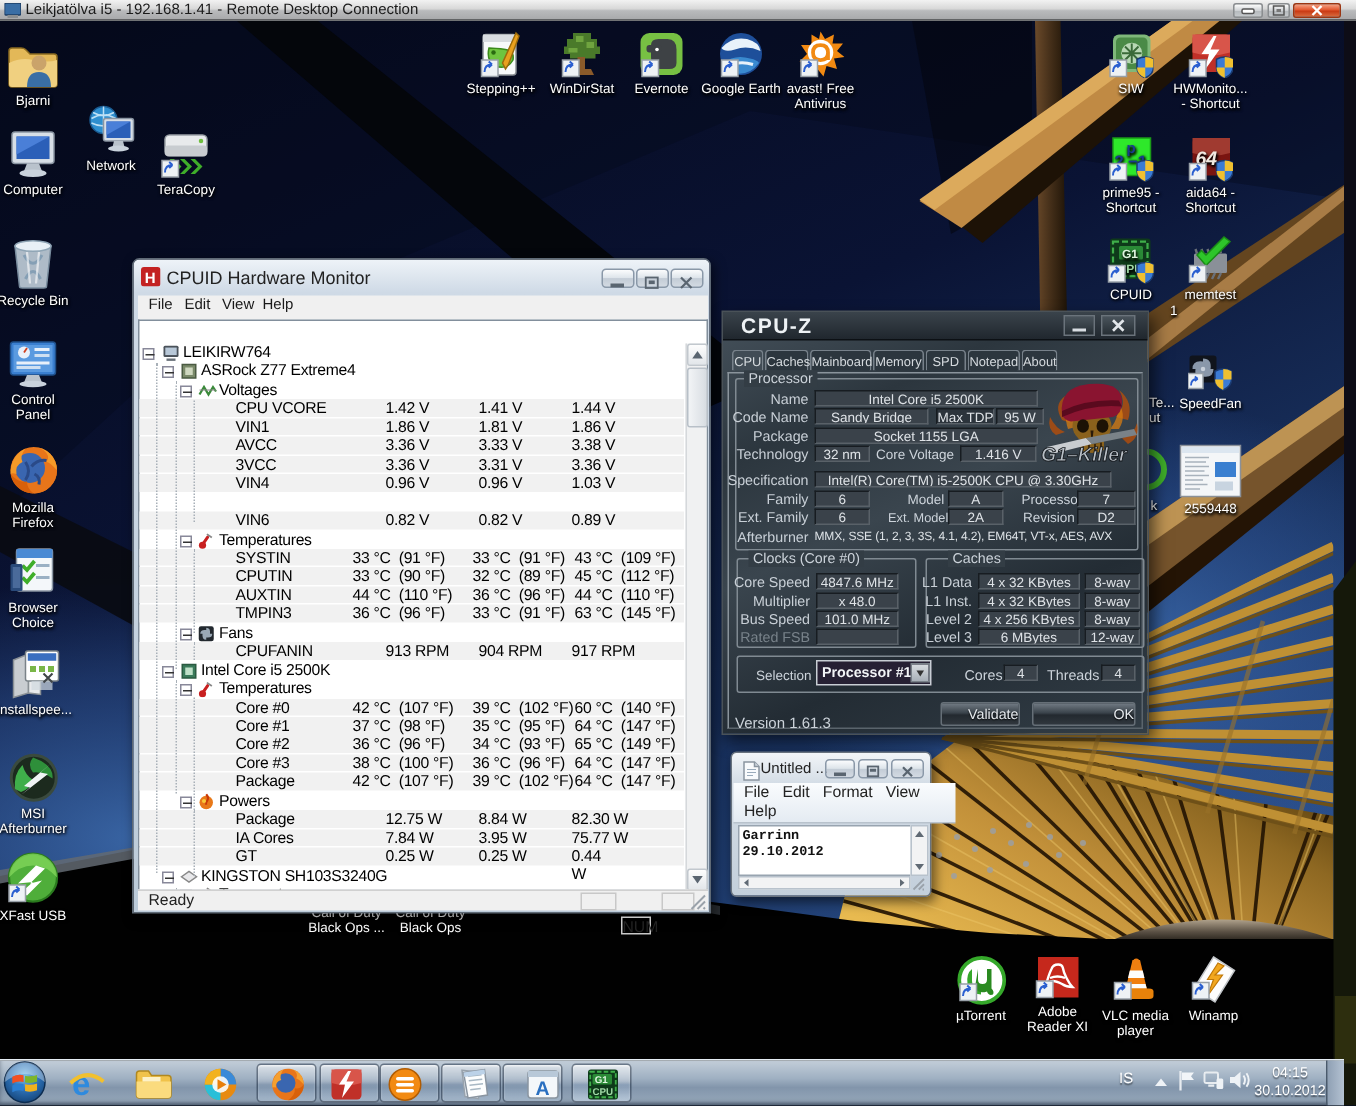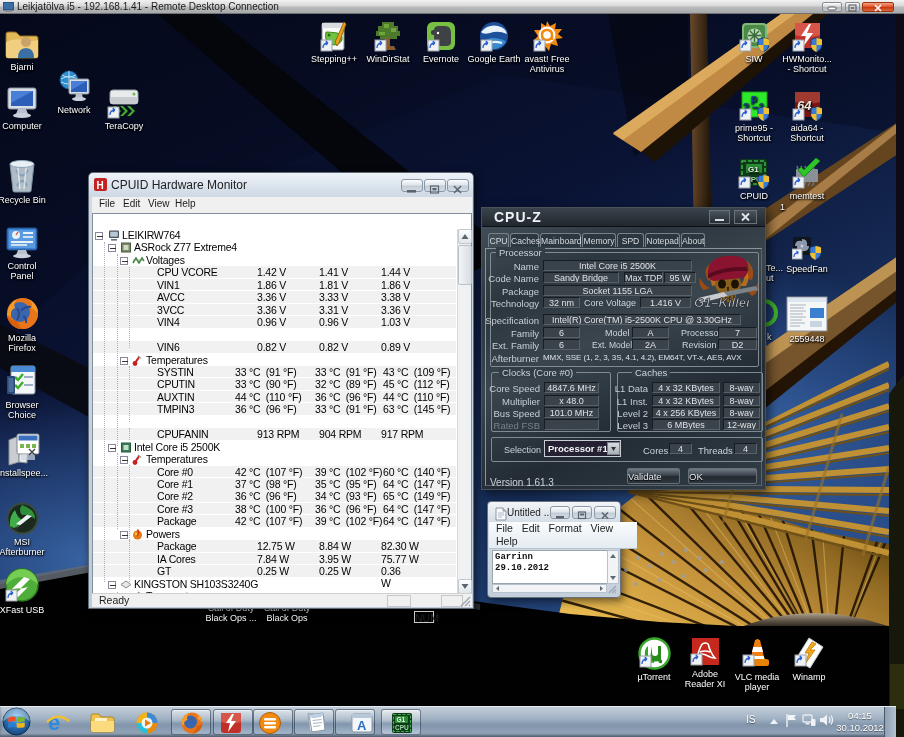--- a/index.html
+++ b/index.html
@@ -20,21 +20,21 @@
 
 #tb{left:0;top:692px;width:896px;height:31px;background:linear-gradient(#c3ced9,#9fb0c2 40%,#8295ab 60%,#93a5b8 90%,#6d7f95);border-top:1px solid #e6edf4;box-shadow:inset 0 -2px 3px rgba(30,40,55,.4)}
 .tbtn{position:absolute;top:2px;width:40px;height:26px;border-radius:3px;border:1px solid rgba(25,40,60,.55);background:linear-gradient(rgba(255,255,255,.45),rgba(255,255,255,.15) 45%,rgba(120,145,175,.25) 55%,rgba(200,220,240,.35));box-shadow:inset 0 1px 1px rgba(255,255,255,.6)}
 .tico{position:absolute;top:4px}
 .hwb{width:22px;height:13px;border:1px solid #8a98a8;border-radius:3px;background:linear-gradient(#fbfcfd,#dde4ea 48%,#c3ccd6 52%,#d3dae2)}
 .zt{position:absolute;top:25px;height:14px;border:1px solid #77818a;border-bottom:none;border-radius:3px 3px 0 0;background:#2c363e;text-align:center;font-size:8.6px;line-height:14px;color:#d5dade}
 .zg{position:absolute;border:1px solid #808a92;border-radius:2px}
 .zl{position:absolute;text-align:right;color:#c8cfd6}
 #hwc span{letter-spacing:-0.2px}
 .zb{position:absolute;height:11px;background:#3a424a;border:1px solid #171c21;border-bottom-color:#596168;border-right-color:#596168;text-align:center;font-size:9px;line-height:10.5px;color:#dfe3e7;white-space:nowrap;overflow:hidden}
-.zbtn{position:absolute;height:16px;border:1px solid #666f77;border-radius:2px;background:linear-gradient(#717a83,#3a434b 45%,#23292f 55%,#30373e);text-align:left;line-height:16px;color:#e6eaee;text-shadow:0 1px 1px #000}
+.zbtn{position:absolute;height:16px;border:1px solid #666f77;border-radius:2px;background:linear-gradient(#717a83,#3a434b 45%,#23292f 55%,#30373e);text-align:right;line-height:16px;color:#e6eaee;text-shadow:0 1px 1px #000}
 </style></head>
 <body>
 <div id="stage">
   <div id="rdp" class="abs">
     <svg class="abs" style="left:3px;top:2px" width="11" height="10" viewBox="0 0 11 10">
         <rect x="0" y="0" width="11" height="8" rx="1" fill="#3a6ea5" stroke="#1e3f66"></rect>
         <rect x="2" y="8" width="7" height="2" fill="#8a8d90"></rect>
       </svg>
     <span class="t">Leikjatölva i5 - 192.168.1.41 - Remote Desktop Connection</span>
     <span class="capb" style="left:822px;width:20px"><svg width="18" height="8" viewBox="0 0 18 8">
@@ -693,20 +693,29 @@
             <span class="abs" style="left:222px;top:0">36 °C&nbsp;&nbsp;(96 °F)</span>
             <span class="abs" style="left:290px;top:0">44 °C&nbsp;&nbsp;(110 °F)</span>
           </div>
         <div class="abs" style="left:0;top:189.3px;width:364px;height:12.45px;line-height:12px">
             <i class="abs" style="left:0;top:0;width:363px;height:11.5px;background:#f1f1f1"></i>
             <span class="abs" style="left:64px;top:0">TMPIN3</span>
             <span class="abs" style="left:142px;top:0">36 °C&nbsp;&nbsp;(96 °F)</span>
             <span class="abs" style="left:222px;top:0">33 °C&nbsp;&nbsp;(91 °F)</span>
             <span class="abs" style="left:290px;top:0">63 °C&nbsp;&nbsp;(145 °F)</span>
           </div>
+        <div class="abs" style="left:0;top:201.8px;width:364px;height:12.45px;line-height:12px">
+            <i class="abs" style="left:26.5px;top:3px;width:8px;height:8px;background:#fff;border:1px solid #889;"></i>
+            <i class="abs" style="left:28.5px;top:7px;width:6px;height:1px;background:#333"></i>
+            <svg class="abs" style="left:39px;top:1px" width="11" height="11" viewBox="0 0 11 11">
+              <rect x="0.5" y="0.5" width="10" height="10" rx="1.5" fill="#22282e"></rect>
+              <path d="M5.5,5.5 L5.5,1.5 Q8.5,1.5 8,5.5Z M5.5,5.5 L9.5,5.5 Q9.5,8.5 5.5,8Z M5.5,5.5 L5.5,9.5 Q2.5,9.5 3,5.5Z M5.5,5.5 L1.5,5.5 Q1.5,2.5 5.5,3Z" fill="#9aa8b5"></path>
+            </svg>
+            <span class="abs" style="left:53px;top:0">Fans</span>
+          </div>
         <div class="abs" style="left:0;top:214.2px;width:364px;height:12.45px;line-height:12px">
             <i class="abs" style="left:0;top:0;width:363px;height:11.5px;background:#f1f1f1"></i>
             <span class="abs" style="left:64px;top:0">CPUFANIN</span>
             <span class="abs" style="left:164px;top:0">913 RPM</span>
             <span class="abs" style="left:226px;top:0">904 RPM</span>
             <span class="abs" style="left:288px;top:0">917 RPM</span>
           </div>
         <div class="abs" style="left:0;top:226.6px;width:364px;height:12.45px;line-height:12px">
             <i class="abs" style="left:14.5px;top:3px;width:8px;height:8px;background:#fff;border:1px solid #889;"></i>
             <i class="abs" style="left:16.5px;top:7px;width:6px;height:1px;background:#333"></i>
@@ -783,21 +792,21 @@
             <span class="abs" style="left:64px;top:0">IA Cores</span>
             <span class="abs" style="left:164px;top:0">7.84 W</span>
             <span class="abs" style="left:226px;top:0">3.95 W</span>
             <span class="abs" style="left:288px;top:0">75.77 W</span>
           </div>
         <div class="abs" style="left:0;top:351.1px;width:305px;height:12.45px;line-height:12px">
             <i class="abs" style="left:0;top:0;width:363px;height:11.5px;background:#f1f1f1"></i>
             <span class="abs" style="left:64px;top:0">GT</span>
             <span class="abs" style="left:164px;top:0">0.25 W</span>
             <span class="abs" style="left:226px;top:0">0.25 W</span>
-            <span class="abs" style="left:288px;top:0">0.36 W</span>
+            <span class="abs" style="left:288px;top:0">0.44 W</span>
           </div>
         <div class="abs" style="left:0;top:363.6px;width:364px;height:12.45px;line-height:12px">
             <i class="abs" style="left:14.5px;top:3px;width:8px;height:8px;background:#fff;border:1px solid #889;"></i>
             <i class="abs" style="left:16.5px;top:7px;width:6px;height:1px;background:#333"></i>
             <svg class="abs" style="left:27px;top:2px" width="12" height="9" viewBox="0 0 12 9">
               <path d="M1,4.5 L6,1 L11,4.5 L6,8Z" fill="#e8e8ea" stroke="#888"></path>
             </svg>
             <span class="abs" style="left:41px;top:0">KINGSTON SH103S3240G</span>
           </div>
         <div class="abs" style="left:0;top:376.0px;width:364px;height:12.45px;line-height:12px">

